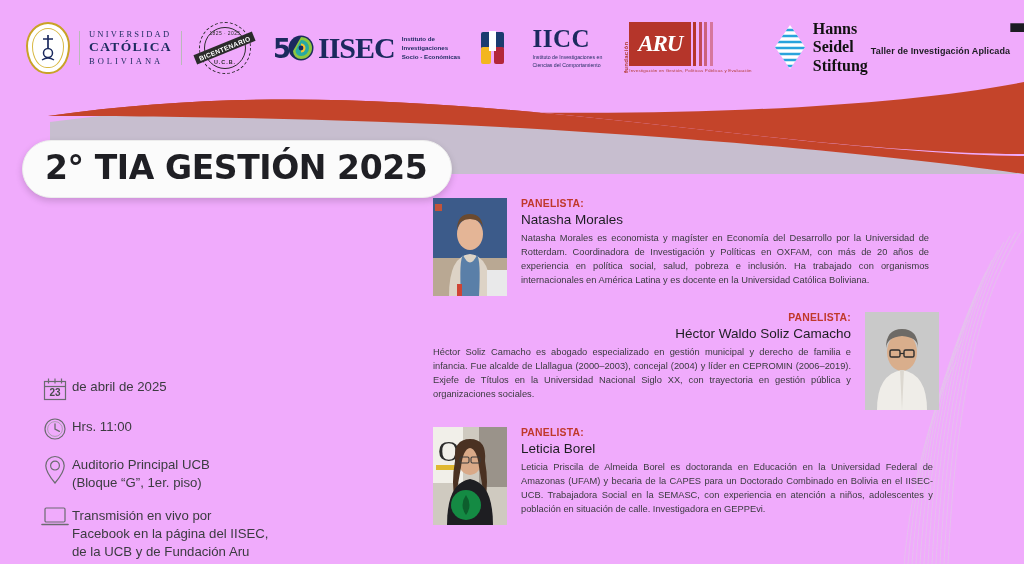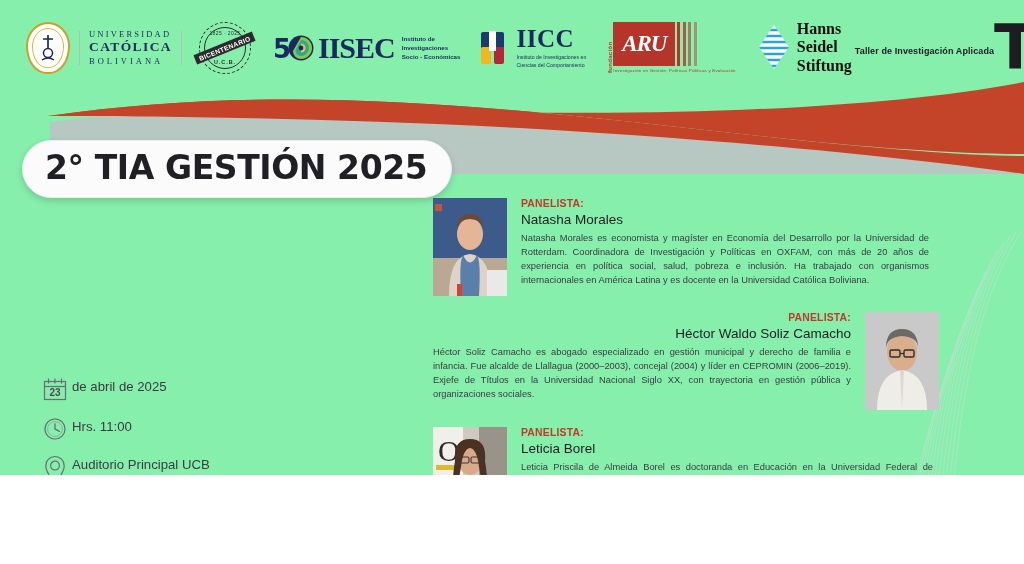--- a/index.html
+++ b/index.html
@@ -3,21 +3,21 @@
 <meta charset="utf-8">
 <title>2° TIA Gestión 2025</title>
 <style>
   * { box-sizing: border-box; margin: 0; padding: 0; }
   html, body {
     width: 1024px; height: 564px;
     background: #ffffff;
     font-family: "Liberation Sans", sans-serif;
     overflow: hidden;
   }
-  .poster { position: relative; width: 1024px; height: 475px; background:#86efac; overflow:hidden; }
+  .poster { position: relative; width: 1024px; height: 564px; background:#f0abfc; overflow:hidden; }
 
   
   .line-fan { position:absolute; right:0; top:230px; width:120px; height:334px; opacity:.55; pointer-events:none; }
 
   
   .logo-strip {
     position: absolute; top: 0; left: 0; width: 1024px; height: 95px;
     display: flex; align-items: center; padding: 0 26px; gap: 0;
   }
   .logo { display: flex; align-items: center; flex: none; }
@@ -178,21 +178,21 @@
     </div>
 
     <div class="logo" style="margin-left:20px">
       <svg class="iicc-mark" viewBox="0 0 30 34">
         <rect x="1" y="1" width="10" height="17" rx="2" fill="#1b3b6f"></rect>
         <rect x="14" y="1" width="10" height="17" rx="2" fill="#1b3b6f"></rect>
         <rect x="1" y="16" width="10" height="17" rx="2" fill="#f3b61f"></rect>
         <rect x="14" y="16" width="10" height="17" rx="2" fill="#b3273a"></rect>
         <rect x="9" y="0" width="7" height="20" fill="#ffffff"></rect>
       </svg>
-      <div style="margin-left:6px">
+      <div style="margin-left:22px">
         <div class="iicc-text">IICC</div>
         <div class="iicc-sub" style="white-space:pre-line">Instituto de Investigaciones en
 Ciencias del Comportamiento</div>
       </div>
     </div>
 
     <div class="logo aru-box" style="margin-left:20px">
       <div class="aru-vert">fundación</div>
       <div>
         <div style="display:flex;align-items:center">
@@ -283,20 +283,31 @@
       <div class="ic">
         <svg width="24" height="30" viewBox="0 0 24 30">
           <path d="M12 1.5 C6.8 1.5 2.8 5.6 2.8 10.8 C2.8 17.2 12 28 12 28 C12 28 21.2 17.2 21.2 10.8 C21.2 5.6 17.2 1.5 12 1.5 Z" fill="none" stroke="#6b6b70" stroke-width="1.2"></path>
           <circle cx="12" cy="10.6" r="4.4" fill="none" stroke="#6b6b70" stroke-width="1.2"></circle>
         </svg>
       </div>
       <div class="tx" style="white-space:pre-line">Auditorio Principal UCB
 (Bloque “G”, 1er. piso)</div>
     </div>
 
+    <div class="drow">
+      <div class="ic">
+        <svg width="28" height="22" viewBox="0 0 28 22">
+          <rect x="4" y="2" width="20" height="14" rx="1.2" fill="none" stroke="#6b6b70" stroke-width="1.2"></rect>
+          <path d="M1 18.5 L27 18.5" stroke="#6b6b70" stroke-width="1.6" stroke-linecap="round"></path>
+        </svg>
+      </div>
+      <div class="tx" style="white-space:pre-line">Transmisión en vivo por
+Facebook en la página del IISEC,
+de la UCB y de Fundación Aru</div>
+    </div>
   </div>
 
   <div class="panel" id="panel-1">
     <div class="p-photo">
       <svg viewBox="0 0 74 98" width="74" height="98">
         <rect width="74" height="98" fill="#3c5b8a"></rect>
         <rect x="0" y="60" width="74" height="38" fill="#b9a893"></rect>
         <rect x="2" y="6" width="7" height="7" fill="#c2543a"></rect>
         <ellipse cx="37" cy="36" rx="13" ry="16" fill="#e4b596"></ellipse>
         <path d="M24 32 Q24 16 37 16 Q50 16 50 32 Q50 22 37 21 Q26 21 24 32 Z" fill="#6b4a2f"></path>

